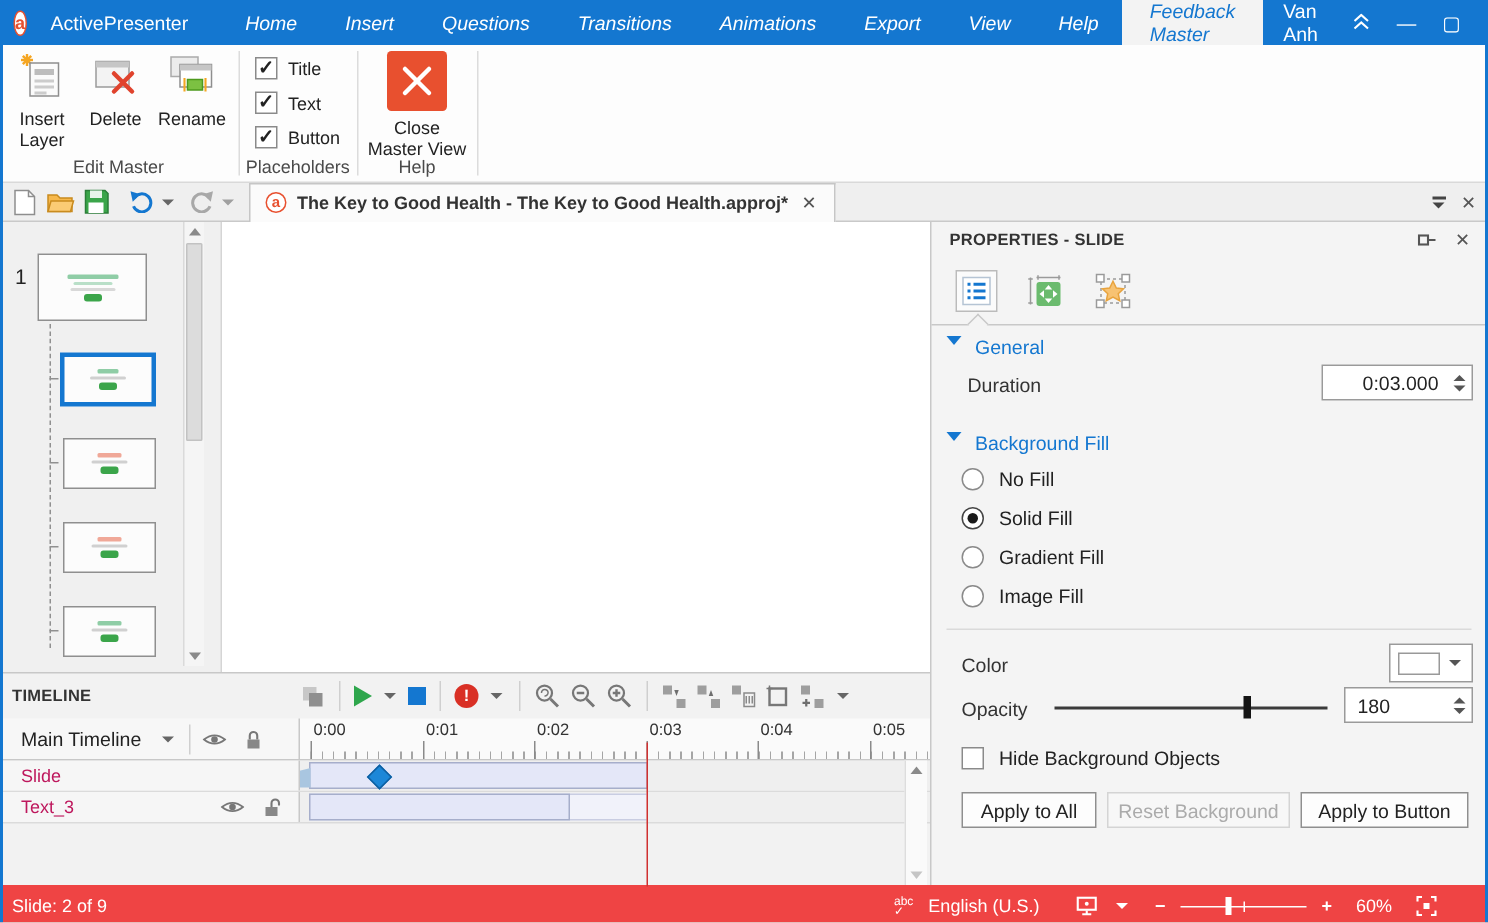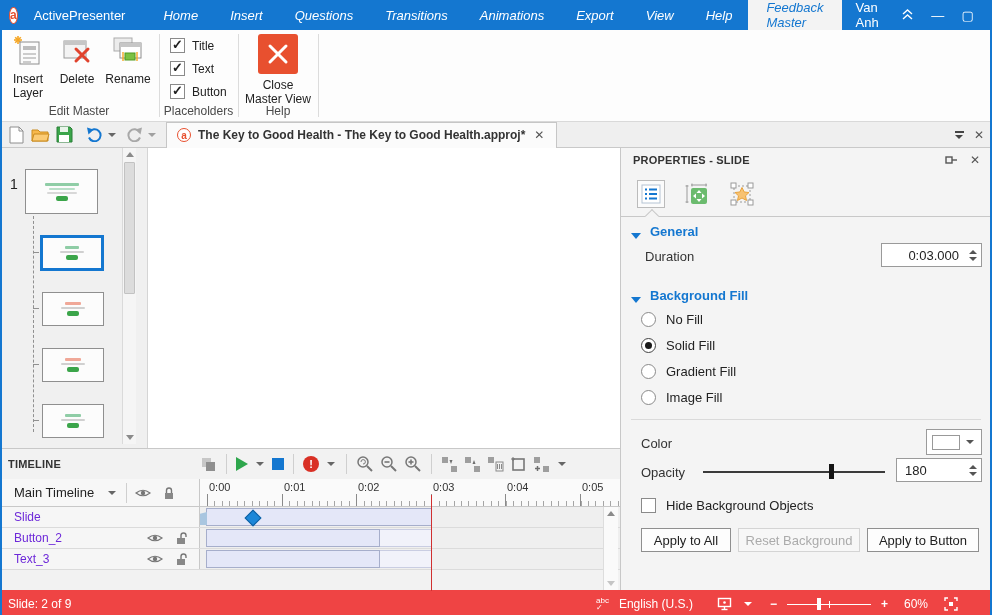--- a/index.html
+++ b/index.html
@@ -95,21 +95,21 @@
   .props { position:absolute; left:620px; top:148px; width:372px; height:442px; background:#F4F4F4;
            border-left:1px solid #C8C8C8; font-size:13px; }
   .props-hdr { position:absolute; left:0; top:0; right:0; height:24px; display:flex; align-items:center; }
   .props-title { font-size:11px; font-weight:bold; color:#333; margin-left:12px; letter-spacing:.2px; }
   .props-hbtns { margin-left:auto; display:flex; gap:12px; margin-right:12px; align-items:center; }
   .ptab { position:absolute; width:28px; height:28px; top:32px; display:flex; align-items:center; justify-content:center; }
   .ptab.sel { background:#FBFBFB; border:1px solid #BBBBBB; }
   .ptab-underline { position:absolute; left:0; right:0; top:68px; height:1px; background:#C8C8C8; }
   .notch { position:absolute; top:63px; left:26px; width:10px; height:10px; background:#F4F4F4;
            border-left:1px solid #C8C8C8; border-top:1px solid #C8C8C8; transform:rotate(45deg); z-index:2; }
-  .sect-hdr { position:absolute; display:flex; align-items:flex-end; gap:9px; color:#1477D0; font-weight:bold; }
+  .sect-hdr { position:absolute; display:flex; align-items:flex-start; gap:9px; color:#1477D0; font-weight:normal; }
   .tri-down { width:0; height:0; border-left:5px solid transparent; border-right:5px solid transparent;
               border-top:6px solid #1477D0; }
   .plabel { position:absolute; color:#333; }
   .spin { position:absolute; background:#fff; border:1px solid #9A9A9A; height:24px;
           display:flex; align-items:center; }
   .spin .val { flex:1; text-align:right; padding-right:6px; color:#222; }
   .spin .updown { width:16px; height:100%; display:flex; flex-direction:column; align-items:center;
                   justify-content:center; gap:3px; }
   .tri-u { width:0; height:0; border-left:4px solid transparent; border-right:4px solid transparent;
            border-bottom:4px solid #555; }
@@ -147,21 +147,21 @@
                   display:flex; align-items:center; }
   .ruler { position:absolute; left:200px; top:30px; width:420px; height:28px; background:#FAFAFA;
            border-bottom:1px solid #C8C8C8; overflow:hidden; }
   .ruler-label { position:absolute; top:2px; font-size:11px; color:#333; }
   .tickmajor { position:absolute; bottom:0; width:1px; height:12px; background:#8A8A8A; }
   .tickminor { position:absolute; left:7px; right:0; bottom:0; height:5px;
                background:repeating-linear-gradient(to right, #A5A5A5 0 1px, transparent 1px 7.47px); }
   .tl-rows { position:absolute; left:0; top:58px; right:0; bottom:0; overflow:hidden; }
   .tl-row { position:relative; height:21px; border-bottom:1px solid #DBDBDB; }
   .tl-row-label { position:absolute; left:0; top:0; width:200px; height:100%; background:#F6F6F6;
-                  border-right:1px solid #C8C8C8; display:flex; align-items:center; font-size:12px; color:#6d28d9; }
+                  border-right:1px solid #C8C8C8; display:flex; align-items:center; font-size:12px; color:#be185d; }
   .tl-row-label .nm { margin-left:14px; flex:1; }
   .rowicons { display:flex; gap:12px; margin-right:10px; align-items:center; }
   .tl-row-bars { position:absolute; left:200px; right:0; top:0; height:100%; background:#EFEFEF; }
   .objbar { position:absolute; top:1px; bottom:1px; background:#E4E7F8; border:1px solid #A6AECB; }
   .objbar-tail { position:absolute; top:1px; bottom:1px; background:#F1F2FA; border-top:1px solid #C9CDE2; border-bottom:1px solid #C9CDE2; }
   .ramp { position:absolute; left:0; bottom:0; width:0; height:0;
           border-bottom:13px solid #A9C6E0; border-right:52px solid transparent; transform:scaleX(-1);
           transform-origin:left; }
   .diamond { position:absolute; width:12px; height:12px; background:#1C87D8; border:1px solid #0F5FA0;
              transform:rotate(45deg); top:3px; }
@@ -624,39 +624,20 @@
           <div class="objbar" style="left:6px;width:226px">
             <div class="ramp"></div>
             <div class="diamond" style="left:40px"></div>
           </div>
         </div>
         <div class="tl-row-label">
             <span class="nm">Slide</span>
           </div>
       </div>
 
-      <div class="tl-row">
-        <div class="tl-row-bars">
-          <div class="objbar" style="left:6px;width:174px"></div>
-          <div class="objbar-tail" style="left:180px;width:51px"></div>
-        </div>
-        <div class="tl-row-label">
-          <span class="nm">Button_2</span>
-          <span class="rowicons">
-            <svg class="ico-eye" width="16" height="12" viewBox="0 0 16 12">
-                <path d="M1 6 Q8 0.5 15 6 Q8 11.5 1 6 Z" fill="none" stroke="#777" stroke-width="1.2"></path>
-                <circle cx="8" cy="6" r="2.2" fill="#777"></circle>
-              </svg>
-            <svg class="ico-lock" width="14" height="14" viewBox="0 0 14 14">
-                <path d="M6 7 V4.5 a2.5 2.5 0 0 1 5 0 V6" fill="none" stroke="#777" stroke-width="1.4"></path>
-                <rect x="2" y="7" width="8" height="6" fill="#888"></rect>
-              </svg>
-          </span>
-        </div>
-      </div>
 
       <div class="tl-row">
         <div class="tl-row-bars">
           <div class="objbar" style="left:6px;width:174px"></div>
           <div class="objbar-tail" style="left:180px;width:51px"></div>
         </div>
         <div class="tl-row-label">
           <span class="nm">Text_3</span>
           <span class="rowicons">
             <svg class="ico-eye" width="16" height="12" viewBox="0 0 16 12">

